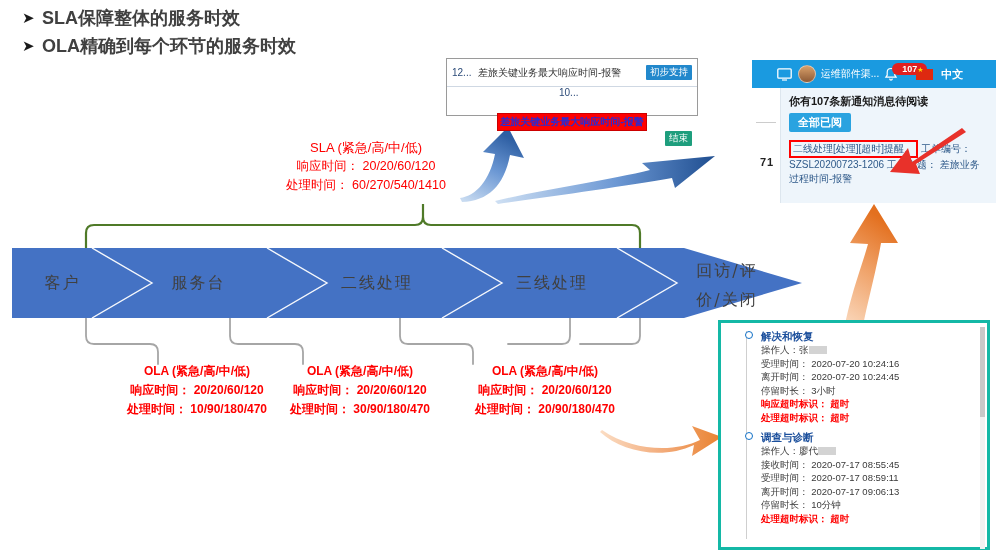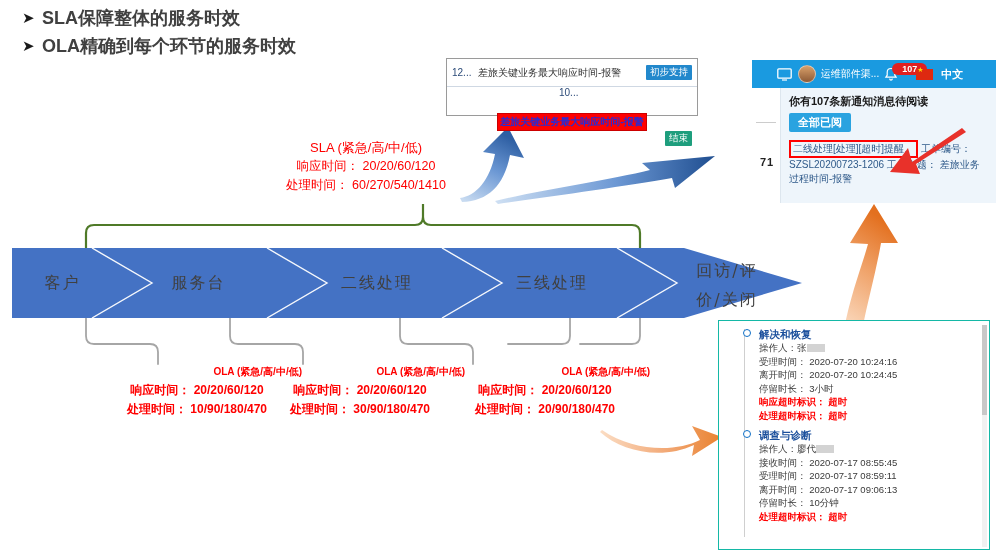--- a/index.html
+++ b/index.html
@@ -26,21 +26,21 @@
   }
 
   
   .sla-block{left:246px;top:138px;width:240px;text-align:center;}
   .sla-line{color:#ff0000;font-weight:normal;font-size:12.5px;line-height:19px;white-space:nowrap;}
   .sla-title{font-size:13px;}
 
   
   .ola-block{text-align:center;width:210px;}
   .ola-line{color:#ff0000;font-weight:bold;font-size:12px;line-height:19px;white-space:nowrap;}
-  .ola-title{font-size:10px;text-align:right;}
+  .ola-title{font-size:12px;}
 
   
   .chev-wrap{left:12px;top:248px;width:800px;height:70px;}
   .chev-text{
     position:absolute;color:#404040;font-size:16px;
     font-family:"DejaVu Serif","Liberation Serif",serif;
     letter-spacing:2px;white-space:pre-line;text-align:center;line-height:27px;
   }
 
   
@@ -112,21 +112,21 @@
   .flag:after{content:"★";position:absolute;left:1px;top:-3px;color:#ffde00;font-size:7px;}
   .avatar{
     width:16px;height:16px;border-radius:50%;
     background:linear-gradient(#d9a06a,#8d5a36);display:inline-block;vertical-align:middle;
     border:1px solid #ffffff88;
   }
 
   
   .detail{
     left:718px;top:320px;width:272px;height:230px;
-    border:1px solid #14b8a6;background:#fff;box-sizing:border-box;
+    border:3px solid #14b8a6;background:#fff;box-sizing:border-box;
   }
   .detail-inner{position:relative;padding:6px 4px 0 4px;height:100%;box-sizing:border-box;}
   .timeline{position:absolute;left:25px;top:8px;width:1px;height:208px;background:#cfcfcf;}
   .d-item{position:relative;padding-left:36px;margin-bottom:6px;}
   .d-dot{
     position:absolute;left:20px;top:2px;width:8px;height:8px;border-radius:50%;
     border:1.5px solid #0f6fc6;background:#fff;box-sizing:border-box;
   }
   .d-title{font-size:10.5px;font-weight:bold;color:#1b4f9c;line-height:14px;}
   .d-line{font-size:9.5px;color:#3a3a3a;line-height:13.5px;white-space:nowrap;}

